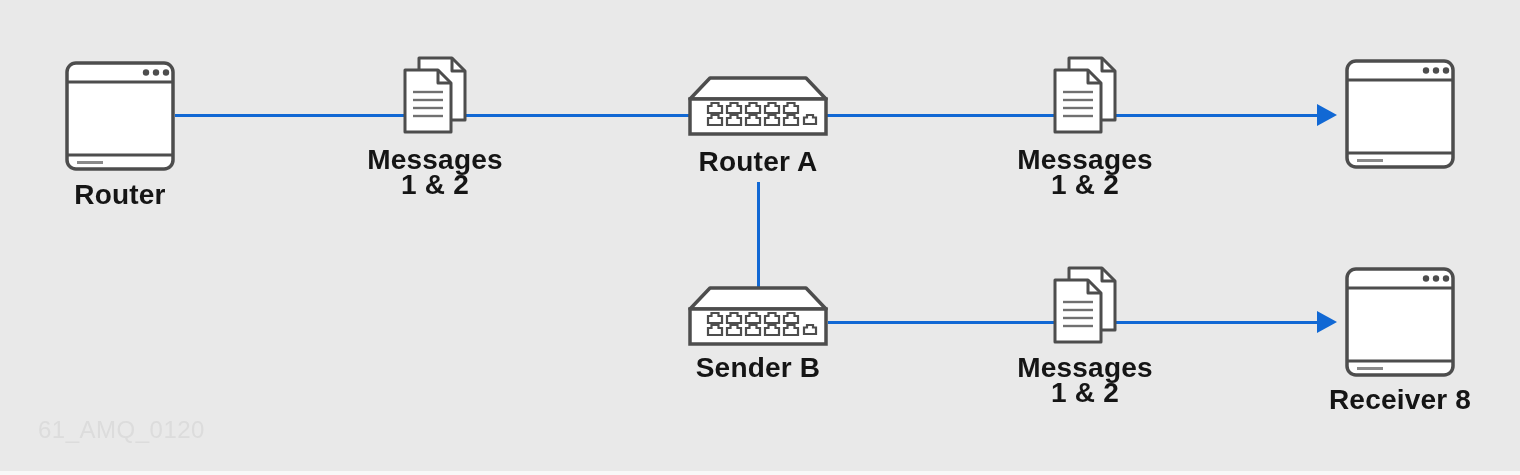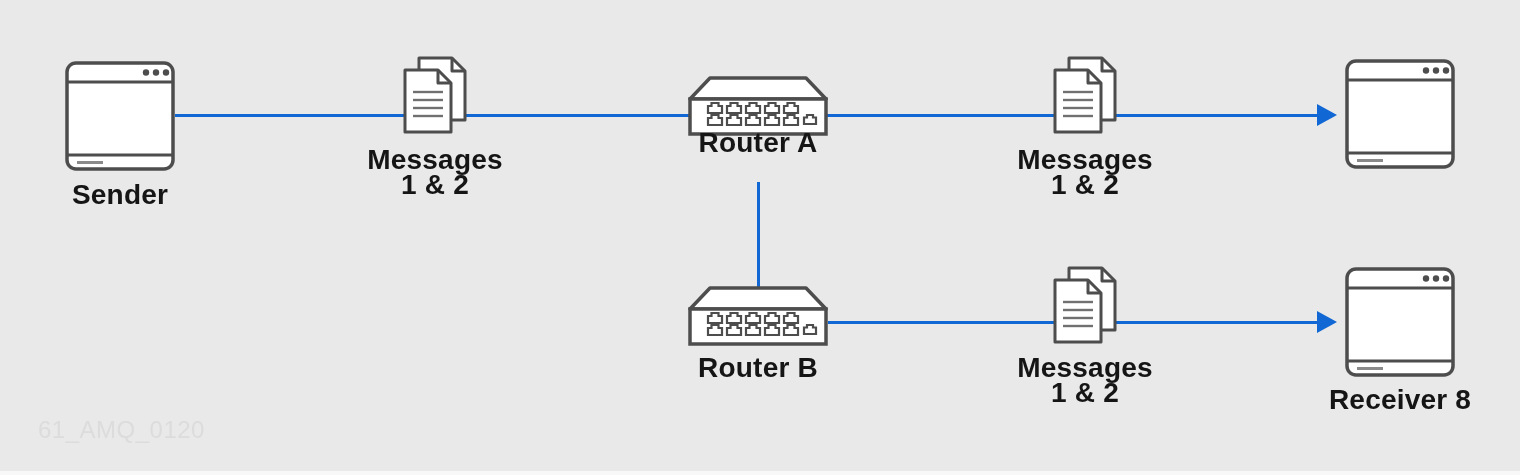--- a/index.html
+++ b/index.html
@@ -80,21 +80,21 @@
     <svg width="110" height="110" viewBox="0 0 110 110">
       <rect class="outline" x="2" y="2" width="106" height="106" rx="9" stroke-width="3.5"></rect>
       <line class="thin" x1="2" y1="21" x2="108" y2="21" stroke-width="3"></line>
       <line class="thin" x1="2" y1="94" x2="108" y2="94" stroke-width="3"></line>
       <circle class="dot" cx="81" cy="11.5" r="3.2"></circle>
       <circle class="dot" cx="91" cy="11.5" r="3.2"></circle>
       <circle class="dot" cx="101" cy="11.5" r="3.2"></circle>
       <line x1="12" y1="101.5" x2="38" y2="101.5" stroke="#8a8a8a" stroke-width="3"></line>
     </svg>
   </span>
-  <div class="node-label" style="left:20px; top:182px;">Sender</div>
+  <div class="node-label" style="left:20px; top:182px;">Router</div>
 
   <span class="icon-wrap" style="left:403px; top:56px;">
     <svg width="64" height="78" viewBox="0 0 64 78">
       <path class="outline" d="M16,2 H49 L62,15 V64 H16 Z" stroke-width="3" stroke-linejoin="round"></path>
       <path d="M49,2 V15 H62" fill="none" class="thin" stroke-width="3" stroke-linejoin="round"></path>
       <path class="outline" d="M2,14 H35 L48,27 V76 H2 Z" stroke-width="3" stroke-linejoin="round"></path>
       <path d="M35,14 V27 H48" fill="none" class="thin" stroke-width="3" stroke-linejoin="round"></path>
       <line class="muted" x1="10" y1="36" x2="40" y2="36" stroke-width="2.4"></line>
       <line class="muted" x1="10" y1="44" x2="40" y2="44" stroke-width="2.4"></line>
       <line class="muted" x1="10" y1="52" x2="40" y2="52" stroke-width="2.4"></line>
@@ -116,21 +116,21 @@
       <path class="outline" d="M77,38 L77,31 L80.5,31 L80.5,28 L87.5,28 L87.5,31 L91,31 L91,38 Z" stroke-width="2.2"></path>
       <path class="outline" d="M96,38 L96,31 L99.5,31 L99.5,28 L106.5,28 L106.5,31 L110,31 L110,38 Z" stroke-width="2.2"></path>
       <path class="outline" d="M20,50 L20,43 L23.5,43 L23.5,40 L30.5,40 L30.5,43 L34,43 L34,50 Z" stroke-width="2.2"></path>
       <path class="outline" d="M39,50 L39,43 L42.5,43 L42.5,40 L49.5,40 L49.5,43 L53,43 L53,50 Z" stroke-width="2.2"></path>
       <path class="outline" d="M58,50 L58,43 L61.5,43 L61.5,40 L68.5,40 L68.5,43 L72,43 L72,50 Z" stroke-width="2.2"></path>
       <path class="outline" d="M77,50 L77,43 L80.5,43 L80.5,40 L87.5,40 L87.5,43 L91,43 L91,50 Z" stroke-width="2.2"></path>
       <path class="outline" d="M96,50 L96,43 L99.5,43 L99.5,40 L106.5,40 L106.5,43 L110,43 L110,50 Z" stroke-width="2.2"></path>
       <path class="outline" d="M116,49 L116,42.5 L119,42.5 L119,40 L125,40 L125,42.5 L128,42.5 L128,49 Z" stroke-width="2.2"></path>
     </svg>
   </span>
-  <div class="node-label" style="left:658px; top:130px;">Router A</div>
+  <div class="node-label" style="left:658px; top:149px;">Router A</div>
 
   <span class="icon-wrap" style="left:1053px; top:56px;">
     <svg width="64" height="78" viewBox="0 0 64 78">
       <path class="outline" d="M16,2 H49 L62,15 V64 H16 Z" stroke-width="3" stroke-linejoin="round"></path>
       <path d="M49,2 V15 H62" fill="none" class="thin" stroke-width="3" stroke-linejoin="round"></path>
       <path class="outline" d="M2,14 H35 L48,27 V76 H2 Z" stroke-width="3" stroke-linejoin="round"></path>
       <path d="M35,14 V27 H48" fill="none" class="thin" stroke-width="3" stroke-linejoin="round"></path>
       <line class="muted" x1="10" y1="36" x2="40" y2="36" stroke-width="2.4"></line>
       <line class="muted" x1="10" y1="44" x2="40" y2="44" stroke-width="2.4"></line>
       <line class="muted" x1="10" y1="52" x2="40" y2="52" stroke-width="2.4"></line>
@@ -164,21 +164,21 @@
       <path class="outline" d="M77,38 L77,31 L80.5,31 L80.5,28 L87.5,28 L87.5,31 L91,31 L91,38 Z" stroke-width="2.2"></path>
       <path class="outline" d="M96,38 L96,31 L99.5,31 L99.5,28 L106.5,28 L106.5,31 L110,31 L110,38 Z" stroke-width="2.2"></path>
       <path class="outline" d="M20,50 L20,43 L23.5,43 L23.5,40 L30.5,40 L30.5,43 L34,43 L34,50 Z" stroke-width="2.2"></path>
       <path class="outline" d="M39,50 L39,43 L42.5,43 L42.5,40 L49.5,40 L49.5,43 L53,43 L53,50 Z" stroke-width="2.2"></path>
       <path class="outline" d="M58,50 L58,43 L61.5,43 L61.5,40 L68.5,40 L68.5,43 L72,43 L72,50 Z" stroke-width="2.2"></path>
       <path class="outline" d="M77,50 L77,43 L80.5,43 L80.5,40 L87.5,40 L87.5,43 L91,43 L91,50 Z" stroke-width="2.2"></path>
       <path class="outline" d="M96,50 L96,43 L99.5,43 L99.5,40 L106.5,40 L106.5,43 L110,43 L110,50 Z" stroke-width="2.2"></path>
       <path class="outline" d="M116,49 L116,42.5 L119,42.5 L119,40 L125,40 L125,42.5 L128,42.5 L128,49 Z" stroke-width="2.2"></path>
     </svg>
   </span>
-  <div class="node-label" style="left:658px; top:355px;">Router B</div>
+  <div class="node-label" style="left:658px; top:355px;">Sender B</div>
 
   <span class="icon-wrap" style="left:1053px; top:266px;">
     <svg width="64" height="78" viewBox="0 0 64 78">
       <path class="outline" d="M16,2 H49 L62,15 V64 H16 Z" stroke-width="3" stroke-linejoin="round"></path>
       <path d="M49,2 V15 H62" fill="none" class="thin" stroke-width="3" stroke-linejoin="round"></path>
       <path class="outline" d="M2,14 H35 L48,27 V76 H2 Z" stroke-width="3" stroke-linejoin="round"></path>
       <path d="M35,14 V27 H48" fill="none" class="thin" stroke-width="3" stroke-linejoin="round"></path>
       <line class="muted" x1="10" y1="36" x2="40" y2="36" stroke-width="2.4"></line>
       <line class="muted" x1="10" y1="44" x2="40" y2="44" stroke-width="2.4"></line>
       <line class="muted" x1="10" y1="52" x2="40" y2="52" stroke-width="2.4"></line>

